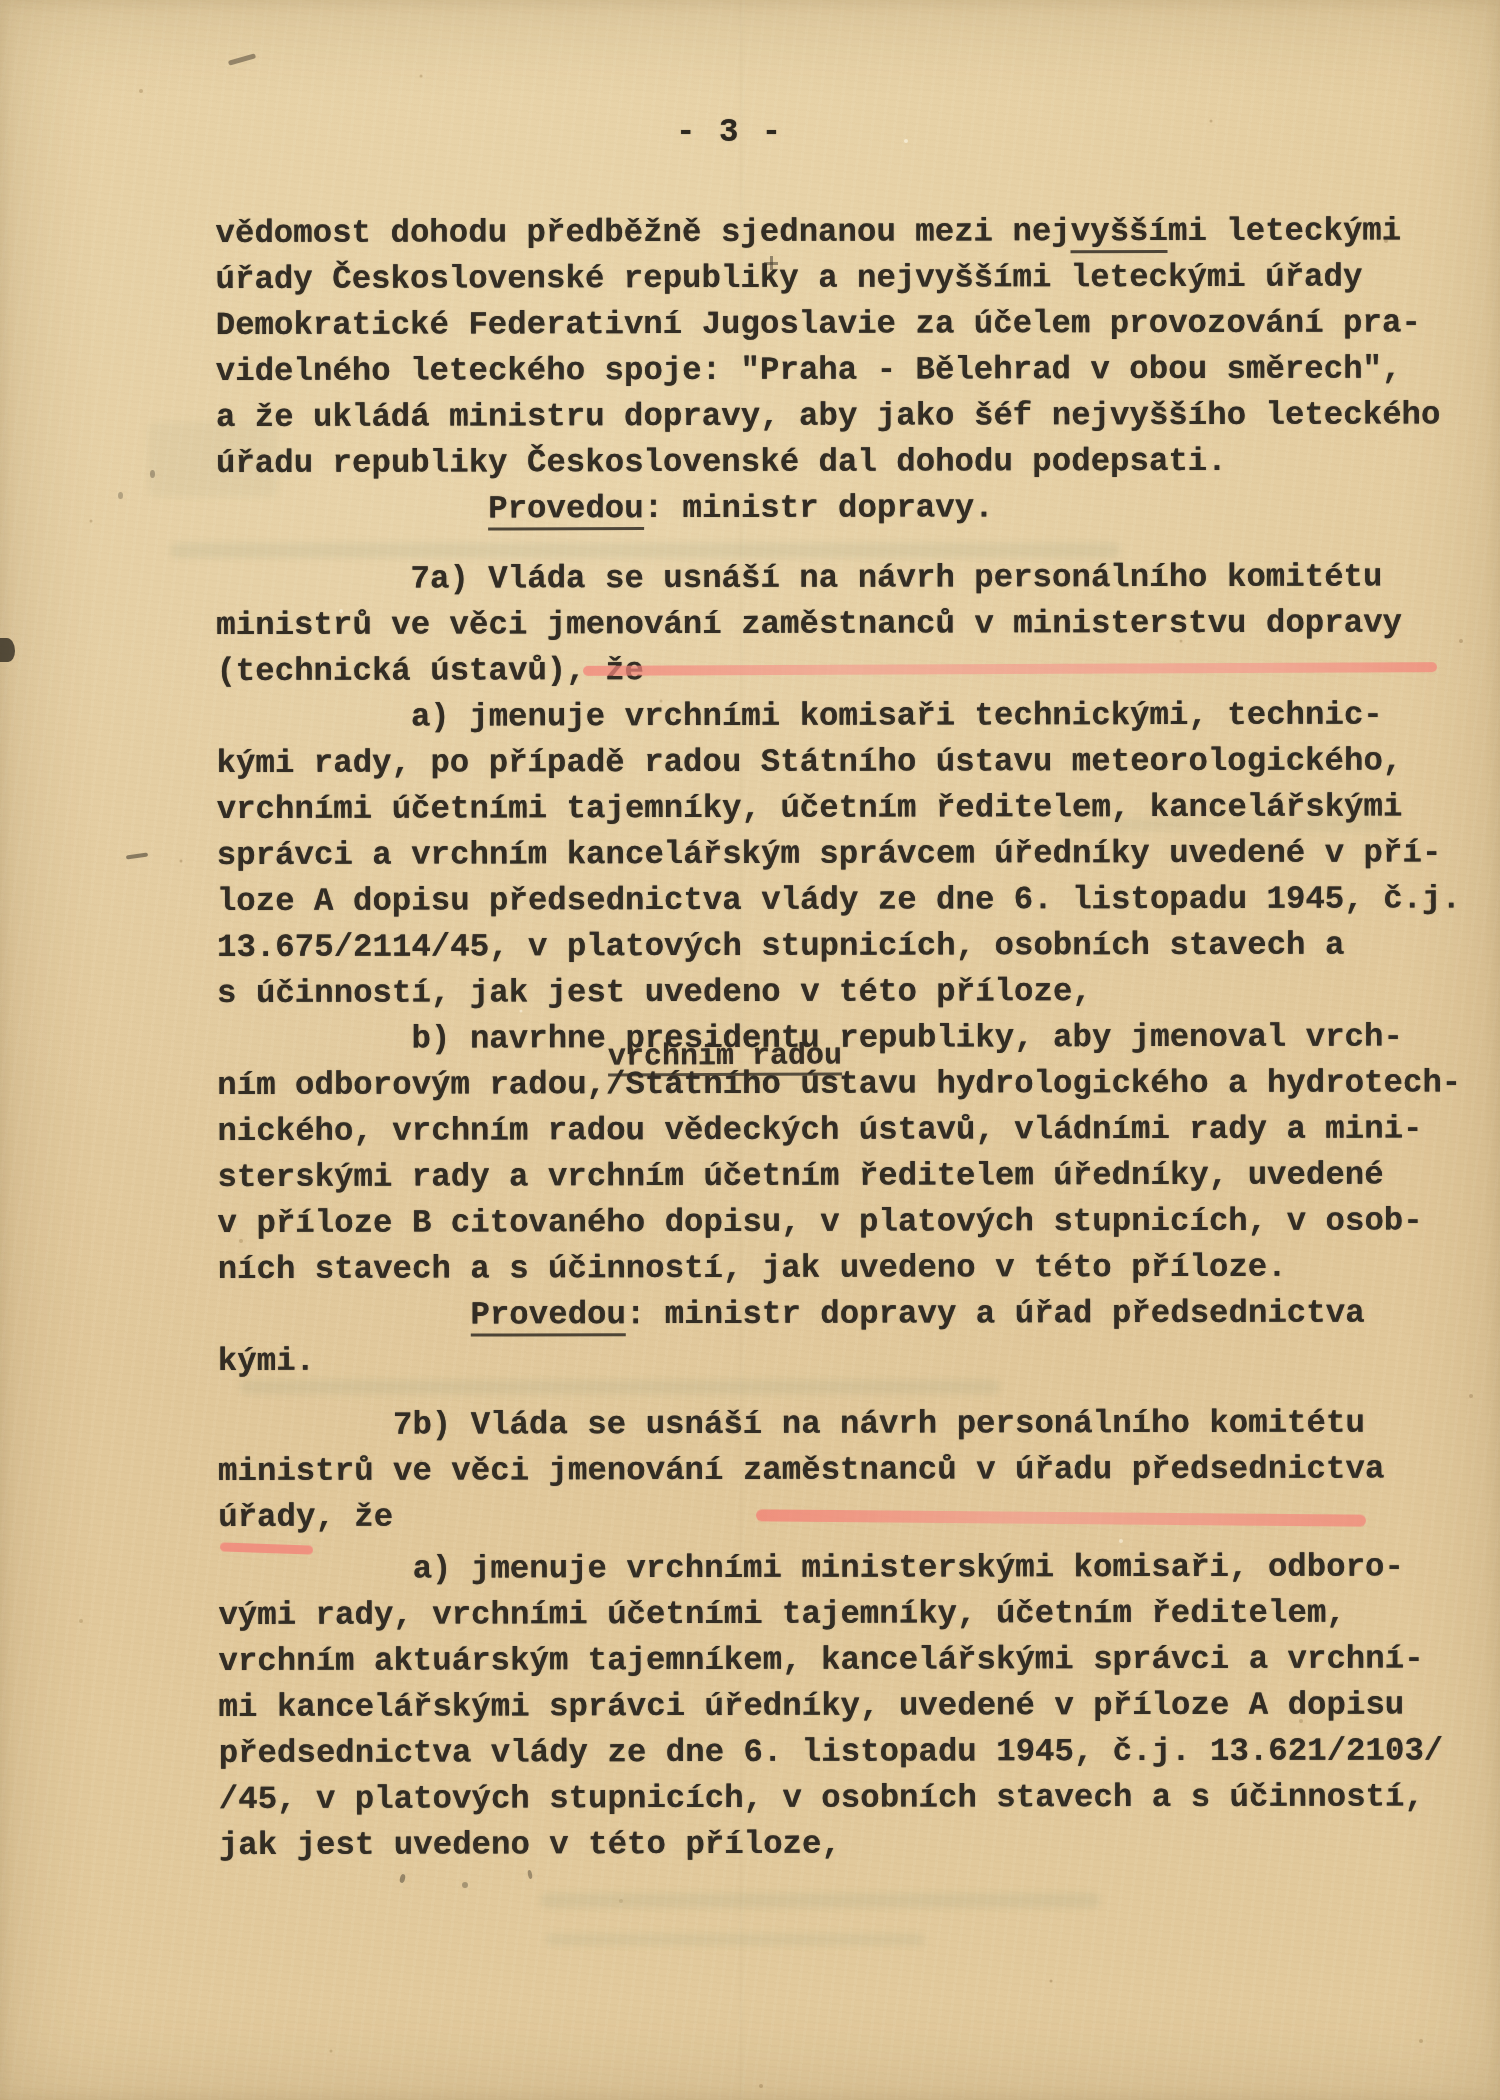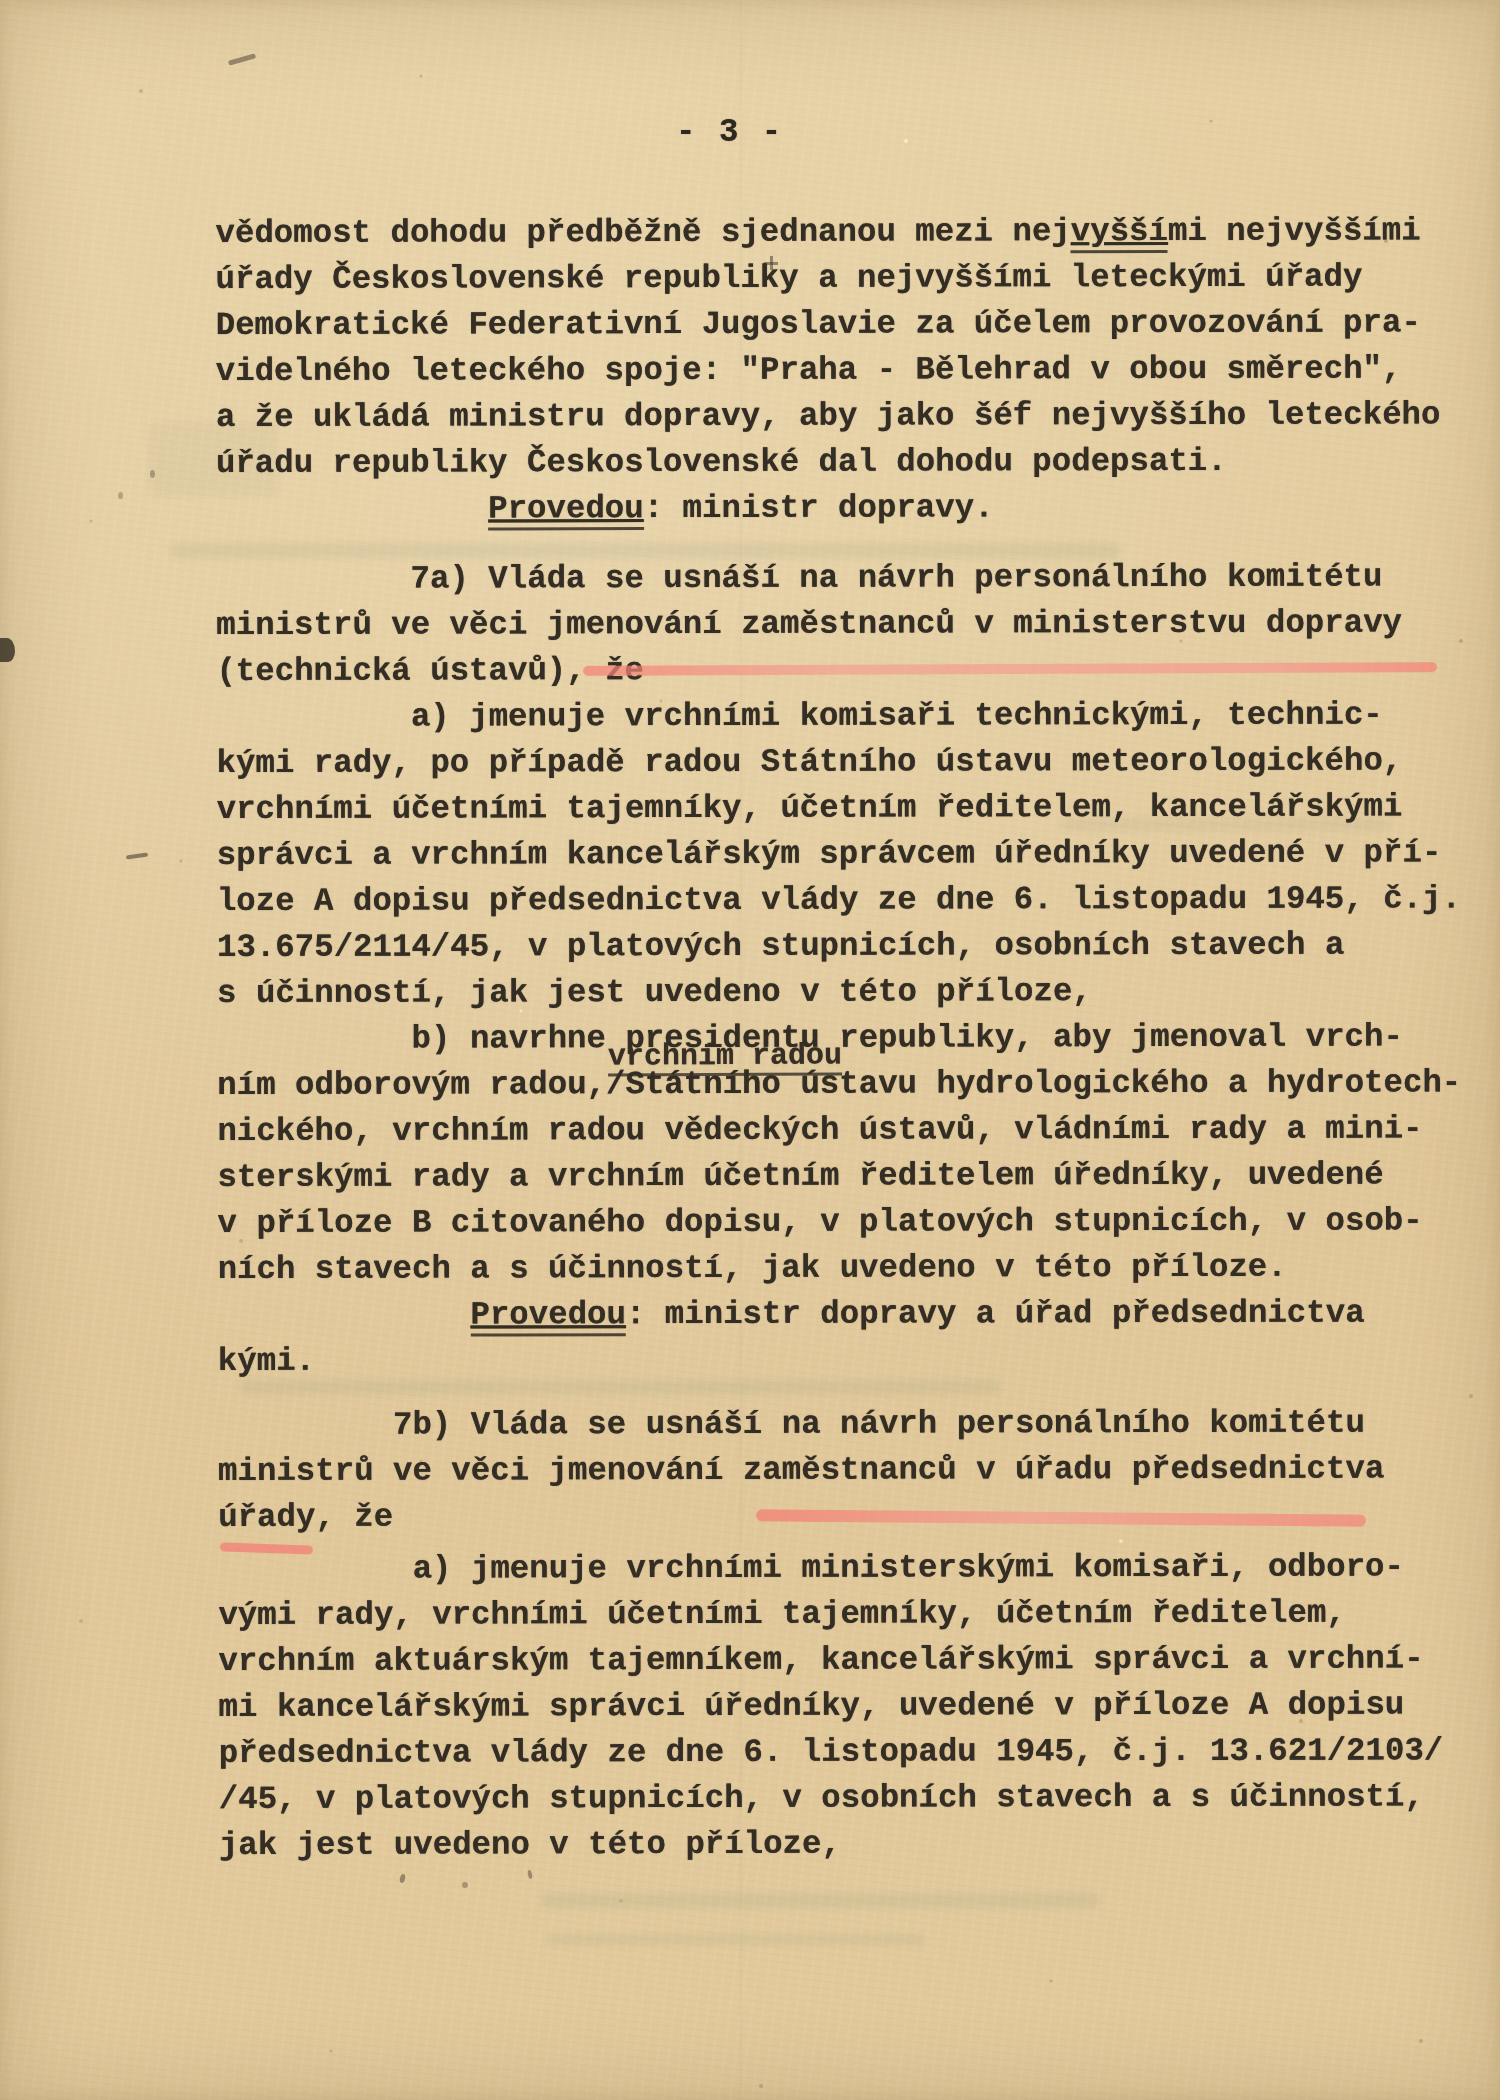--- a/index.html
+++ b/index.html
@@ -23,21 +23,21 @@
     position:absolute;left:215px;top:0;width:1260px;
     padding-top:211px;
     font-size:32.4px;line-height:46px;font-weight:bold;
     letter-spacing:0px;
     color:#332d24;
     text-shadow:0 0 1px rgba(46,40,30,0.75);
     transform:rotate(-0.12deg);
     transform-origin:left top;
   }
   .line{white-space:pre;height:46px;}
-  .u{border-bottom:3px solid rgba(51,45,36,0.85);text-decoration:underline;}
+  .u{border-bottom:3px solid rgba(51,45,36,0.85);}
   #page-number{
     position:absolute;left:676px;top:114px;
     font-size:32.4px;font-weight:bold;letter-spacing:2px;
     color:#2e2920;text-shadow:0 0 1px rgba(46,40,30,0.75);
   }
   #typed-insertion{
     position:absolute;left:608px;top:1040px;
     font-size:30px;line-height:33px;font-weight:bold;white-space:pre;
     border-bottom:3px solid rgba(51,45,36,0.8);
     color:#372f25;text-shadow:0 0 1px rgba(46,40,30,0.7);
@@ -106,21 +106,21 @@
   <div id="smudge-2" class="smudge"></div>
   <div id="smudge-3" class="smudge"></div>
   <div id="smudge-4" class="smudge"></div>
   <div id="smudge-5" class="smudge"></div>
   <div id="smudge-6" class="smudge"></div>
 
   <div id="page-number">- 3 -</div>
 
   <div id="text-flow">
       <div class="block">
-        <div class="line"><span>vědomost dohodu předběžně sjednanou mezi nej</span><span class="u">vyšší</span><span>mi nejvyššími</span></div>
+        <div class="line"><span>vědomost dohodu předběžně sjednanou mezi nej</span><span class="u">vyšší</span><span>mi leteckými</span></div>
         <div class="line"><span>úřady Československé republiky a nejvyššími leteckými úřady</span></div>
         <div class="line"><span>Demokratické Federativní Jugoslavie za účelem provozování pra-</span></div>
         <div class="line"><span>videlného leteckého spoje: "Praha - Bělehrad v obou směrech",</span></div>
         <div class="line"><span>a že ukládá ministru dopravy, aby jako šéf nejvyššího leteckého</span></div>
         <div class="line"><span>úřadu republiky Československé dal dohodu podepsati.</span></div>
         <div class="line"><span>              </span><span class="u">Provedou</span><span>: ministr dopravy.</span></div>
       </div>
       <div class="block" style="margin-top: 24px;">
         <div class="line"><span>          7a) Vláda se usnáší na návrh personálního komitétu</span></div>
         <div class="line"><span>ministrů ve věci jmenování zaměstnanců v ministerstvu dopravy</span></div>

